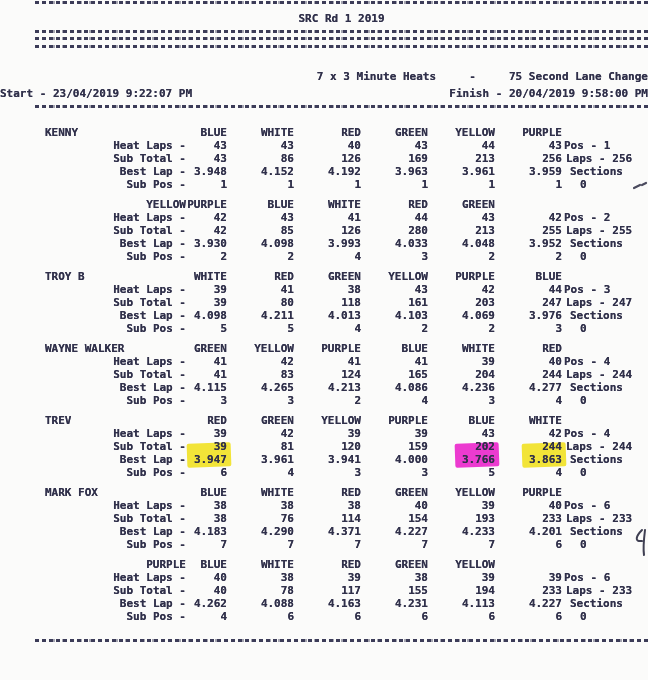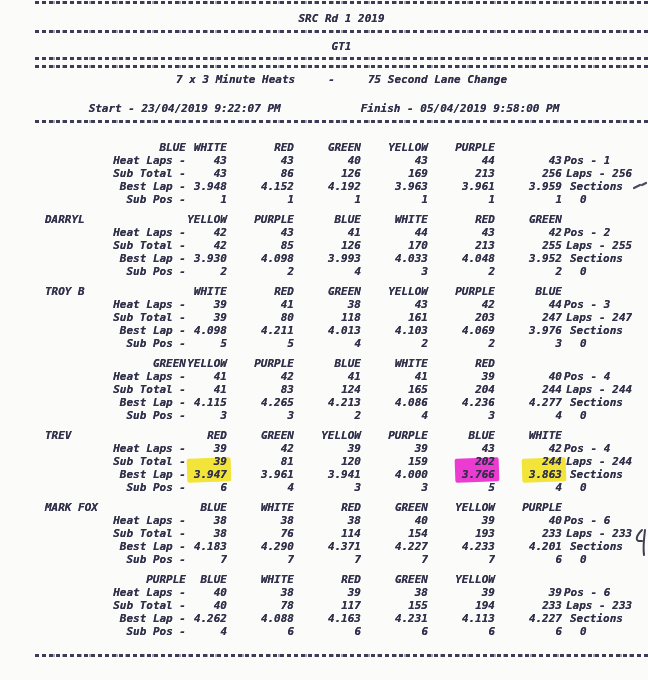--- a/index.html
+++ b/index.html
@@ -2,39 +2,39 @@
 <html><head>
 <meta charset="utf-8">
 <style>
   html,body{margin:0;padding:0;}
   body{
     width:648px;height:680px;background:#fbfbfa;overflow:hidden;
     font-family:"DejaVu Sans Mono","Liberation Mono",monospace;
     font-size:11px;font-weight:700;color:#30304a;
     text-shadow:0 0 .5px rgba(44,44,74,.85);
   }
-  .page{position:relative;width:648px;height:680px;font-style:italic;}
+  .page{position:relative;width:648px;height:680px;}
   .sep{
     height:3px;margin-left:35px;width:613px;
     background:
       repeating-linear-gradient(90deg,#3c3c58 0 4px,rgba(0,0,0,0) 4px 7px),
       repeating-linear-gradient(90deg,rgba(60,60,88,.45) 0 2px,rgba(0,0,0,0) 2px 9px);
   }
   .sep.s1{margin-top:1px}
   .sep.s2{margin-top:5px}
   .sep.s3{margin-top:4px}
   .sep.s4{margin-top:5px}
   .sep.s5{margin-top:5px}
   .sep.s6{margin-top:16px}
   .ctr{margin-left:35px;width:613px;text-align:center;line-height:13px;height:13px;}
   .title{margin-top:8px}
   .gt1{margin-top:7px}
   .heat{margin-top:6px}
-  .format{margin-top:5px;white-space:pre;}
-  .startfinish{margin-top:16px;display:flex;justify-content:center;gap:80px;}
+  .format{margin-top:22px;white-space:pre;text-align:right;}
+  .startfinish{margin-top:4px;display:flex;justify-content:space-between;gap:80px;}
   .startfinish div{white-space:pre;line-height:13px;height:13px;}
   .blocks{margin-top:18px;}
   .block{padding-left:38px;margin-bottom:7px;position:relative;z-index:0;}
   .row{display:grid;grid-template-columns:148px 41px 67px 67px 67px 67px 67px 1fr;height:13px;line-height:13px;}
   .name{text-align:left;padding-left:7px;}
   .label{text-align:right;white-space:pre;}
   .val{text-align:right;}
   .info{text-align:left;white-space:pre;}
   .info.pos{padding-left:2px}
   .info.laps{padding-left:4px}
@@ -47,33 +47,33 @@
   }
   .pen{position:absolute;}
 </style>
 </head>
 <body>
 
 <div class="page">
   <div class="sep s1"></div>
   <div class="ctr title">SRC Rd 1 2019</div>
   <div class="sep s2"></div>
-  <div class="ctr gt1">GT1</div>
   <div class="sep s3"></div>
   <div class="sep s4"></div>
   <div class="ctr format">7 x 3 Minute Heats     -     75 Second Lane Change</div>
   <div class="startfinish">
     <div>Start - 23/04/2019 9:22:07 PM</div>
-    <div>Finish - 05/04/2019 9:58:00 PM</div>
+    <div>Finish - 20/04/2019 9:58:00 PM</div>
   </div>
   <div class="sep s5"></div>
 
   <div class="blocks" id="blocks">
       <div class="block">
         <div class="row">
+          <div class="name">KENNY</div>
           <div class="val">BLUE</div>
           <div class="val">WHITE</div>
           <div class="val">RED</div>
           <div class="val">GREEN</div>
           <div class="val">YELLOW</div>
           <div class="val">PURPLE</div>
           <div class="info"></div>
         </div>
         <div class="row">
           <div class="label">Heat Laps -</div>
@@ -111,21 +111,20 @@
           <div class="val">1</div>
           <div class="val">1</div>
           <div class="val">1</div>
           <div class="val">1</div>
           <div class="val">1</div>
           <div class="info zero">0</div>
         </div>
       </div>
       <div class="block">
         <div class="row">
-          <div class="name">DARRYL</div>
           <div class="val">YELLOW</div>
           <div class="val">PURPLE</div>
           <div class="val">BLUE</div>
           <div class="val">WHITE</div>
           <div class="val">RED</div>
           <div class="val">GREEN</div>
           <div class="info"></div>
         </div>
         <div class="row">
           <div class="label">Heat Laps -</div>
@@ -135,21 +134,21 @@
           <div class="val">44</div>
           <div class="val">43</div>
           <div class="val">42</div>
           <div class="info pos">Pos - 2</div>
         </div>
         <div class="row">
           <div class="label">Sub Total -</div>
           <div class="val">42</div>
           <div class="val">85</div>
           <div class="val">126</div>
-          <div class="val">170</div>
+          <div class="val">280</div>
           <div class="val">213</div>
           <div class="val">255</div>
           <div class="info laps">Laps - 255</div>
         </div>
         <div class="row">
           <div class="label">Best Lap -</div>
           <div class="val">3.930</div>
           <div class="val">4.098</div>
           <div class="val">3.993</div>
           <div class="val">4.033</div>
@@ -215,20 +214,21 @@
           <div class="val">5</div>
           <div class="val">4</div>
           <div class="val">2</div>
           <div class="val">2</div>
           <div class="val">3</div>
           <div class="info zero">0</div>
         </div>
       </div>
       <div class="block">
         <div class="row">
+          <div class="name">WAYNE WALKER</div>
           <div class="val">GREEN</div>
           <div class="val">YELLOW</div>
           <div class="val">PURPLE</div>
           <div class="val">BLUE</div>
           <div class="val">WHITE</div>
           <div class="val">RED</div>
           <div class="info"></div>
         </div>
         <div class="row">
           <div class="label">Heat Laps -</div>

